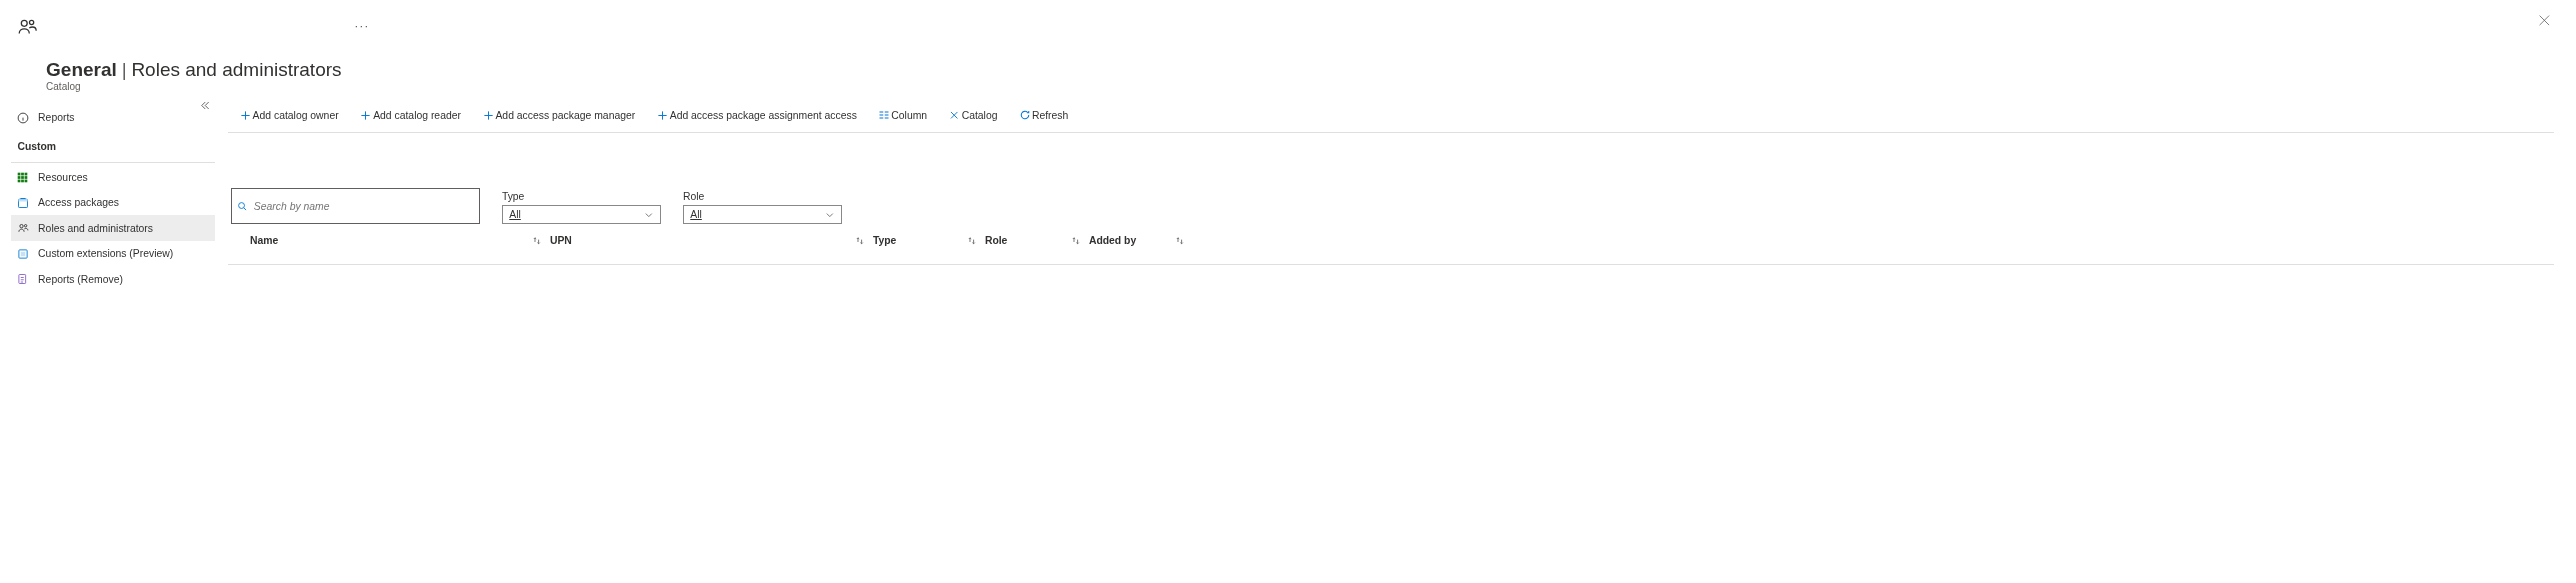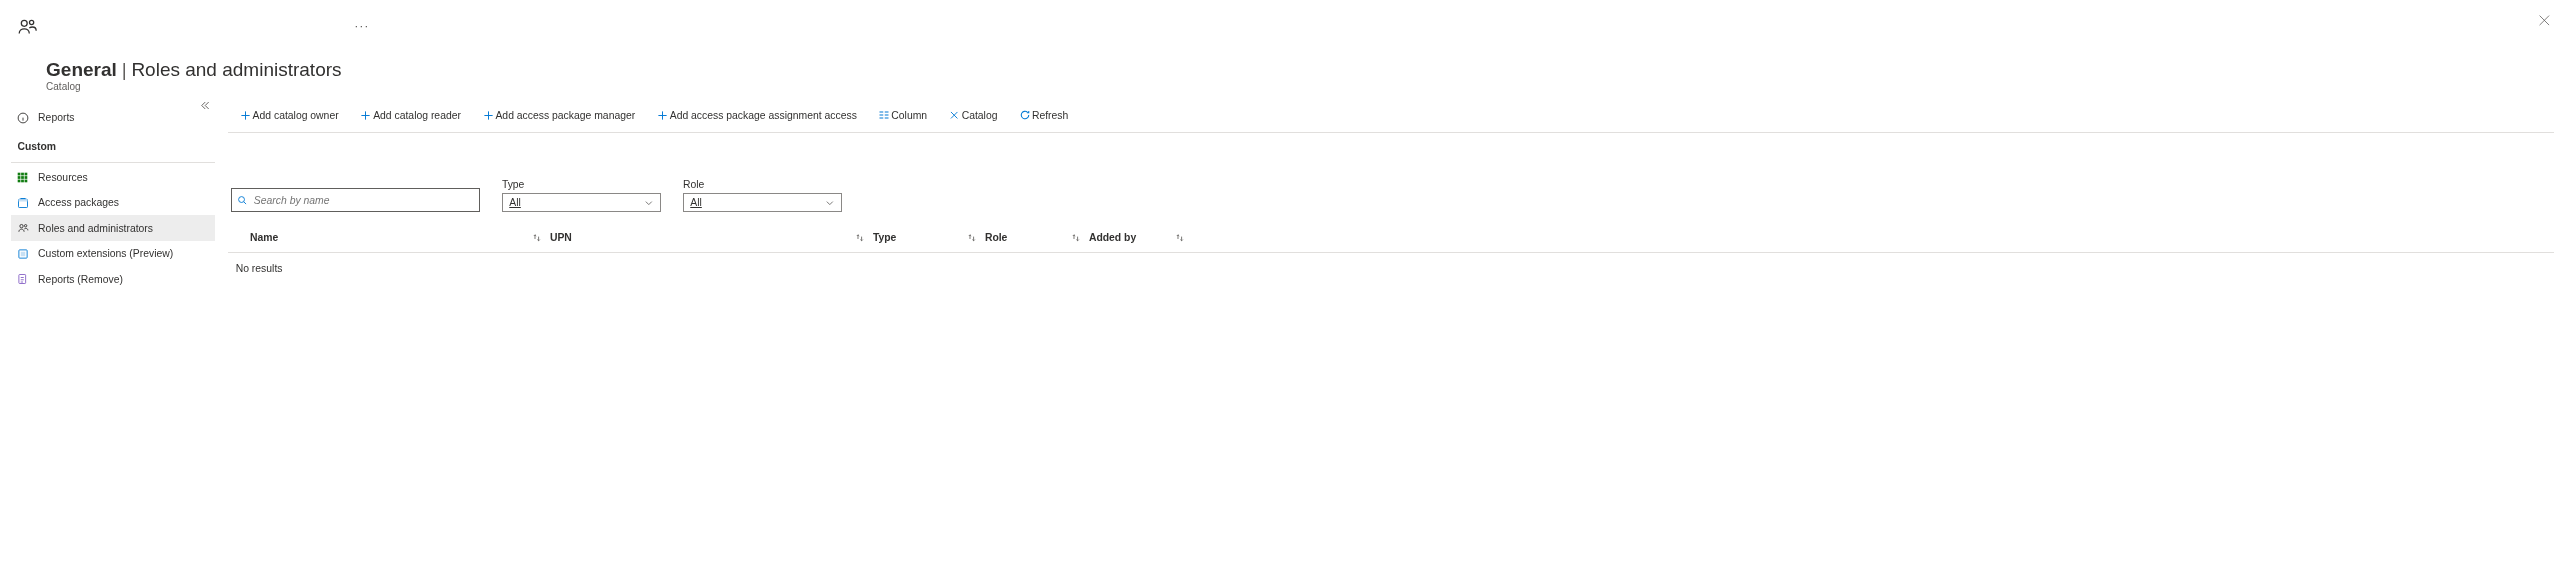--- a/index.html
+++ b/index.html
@@ -30,24 +30,24 @@
   .sb-group-header { font-size:10.4px; font-weight:600; padding: 11px 6.4px 6.4px 6.4px;}
   .sb-divider { border:none; border-top:0.8px solid #e1dfdd; margin:3.2px 0 1.6px 0;}
   .main { flex:1; padding: 0 22px 0 12.7px; display:flex; flex-direction:column;}
   .toolbar { display:flex; align-items:center; height:35px; border-bottom:0.8px solid #e1dfdd; gap: 4.8px; padding-left:3.2px;}
   .tb-btn { display:flex; align-items:center; gap:1px; padding: 3.2px 8px; cursor:pointer; font-size:10.4px; color:#323130; }
   .tb-btn .tb-icon { width:12.7px; height:12.7px; display:flex; align-items:center; justify-content:center; }
   .tb-blue svg { stroke:#0078d4; }
   .filters { display:flex; align-items:flex-end; gap:22px; padding: 11px 0 11px 3.2px;}
   .filter-col { display:flex; flex-direction:column; gap:3.2px;}
   .filter-label { font-size:10.4px; color:#323130; }
-  .search-box { width:249px; height:24px; border:0.8px solid #605e5c; display:flex; align-items:center; padding:0 4.8px; gap:4.8px;margin-top:44px;}
+  .search-box { width:249px; height:36px; border:0.8px solid #605e5c; display:flex; align-items:center; padding:0 4.8px; gap:4.8px;margin-top:44px;}
   .search-box input { border:none; outline:none; font-size:10.4px; flex:1; font-style:italic; color:#605e5c; background:transparent;}
   .select-box { width:159px; height:19px; border:0.8px solid #8a8886; display:flex; align-items:center; justify-content:space-between; padding:0 6.4px; cursor:pointer; font-size:10.4px;text-decoration:underline;}
-  .table-header { display:flex; align-items:center; border-bottom:0.8px solid #e1dfdd; height:30px; font-weight:600; font-size:10.4px; padding-left:3.2px;}
+  .table-header { display:flex; align-items:flex-start; border-bottom:0.8px solid #e1dfdd; height:30px; font-weight:600; font-size:10.4px; padding-left:3.2px;}
   .th { display:flex; align-items:center; gap:6.4px;}
   .th-sort { margin-left:auto; margin-right:8px; color:#605e5c;}
   .th-name { width: 319px; padding-left:19px;}
   .th-upn  { width: 323px; }
   .th-type { width: 112px; }
   .th-role { width: 104px; }
   .th-added{ width: 104px; }
   .no-results { padding:9.6px 0 0 8px; font-size:10.4px;}
   svg { display:block; }
 </style>
@@ -293,17 +293,16 @@
         <div class="th th-added">
           <span>Added by</span>
           <span class="th-sort">
               <svg width="9.6" height="9.6" viewBox="0 0 16 16" fill="none" stroke="#605e5c" stroke-width="1.4">
                 <path d="M5 10V3M5 3l-2 2M5 3l2 2M11 6v7M11 13l-2-2M11 13l2-2"></path>
               </svg>
             </span>
         </div>
       </div>
 
-      <div class="no-results">No results</div>
     </div>
   </div>
 </div>
 
 
 </body></html>

